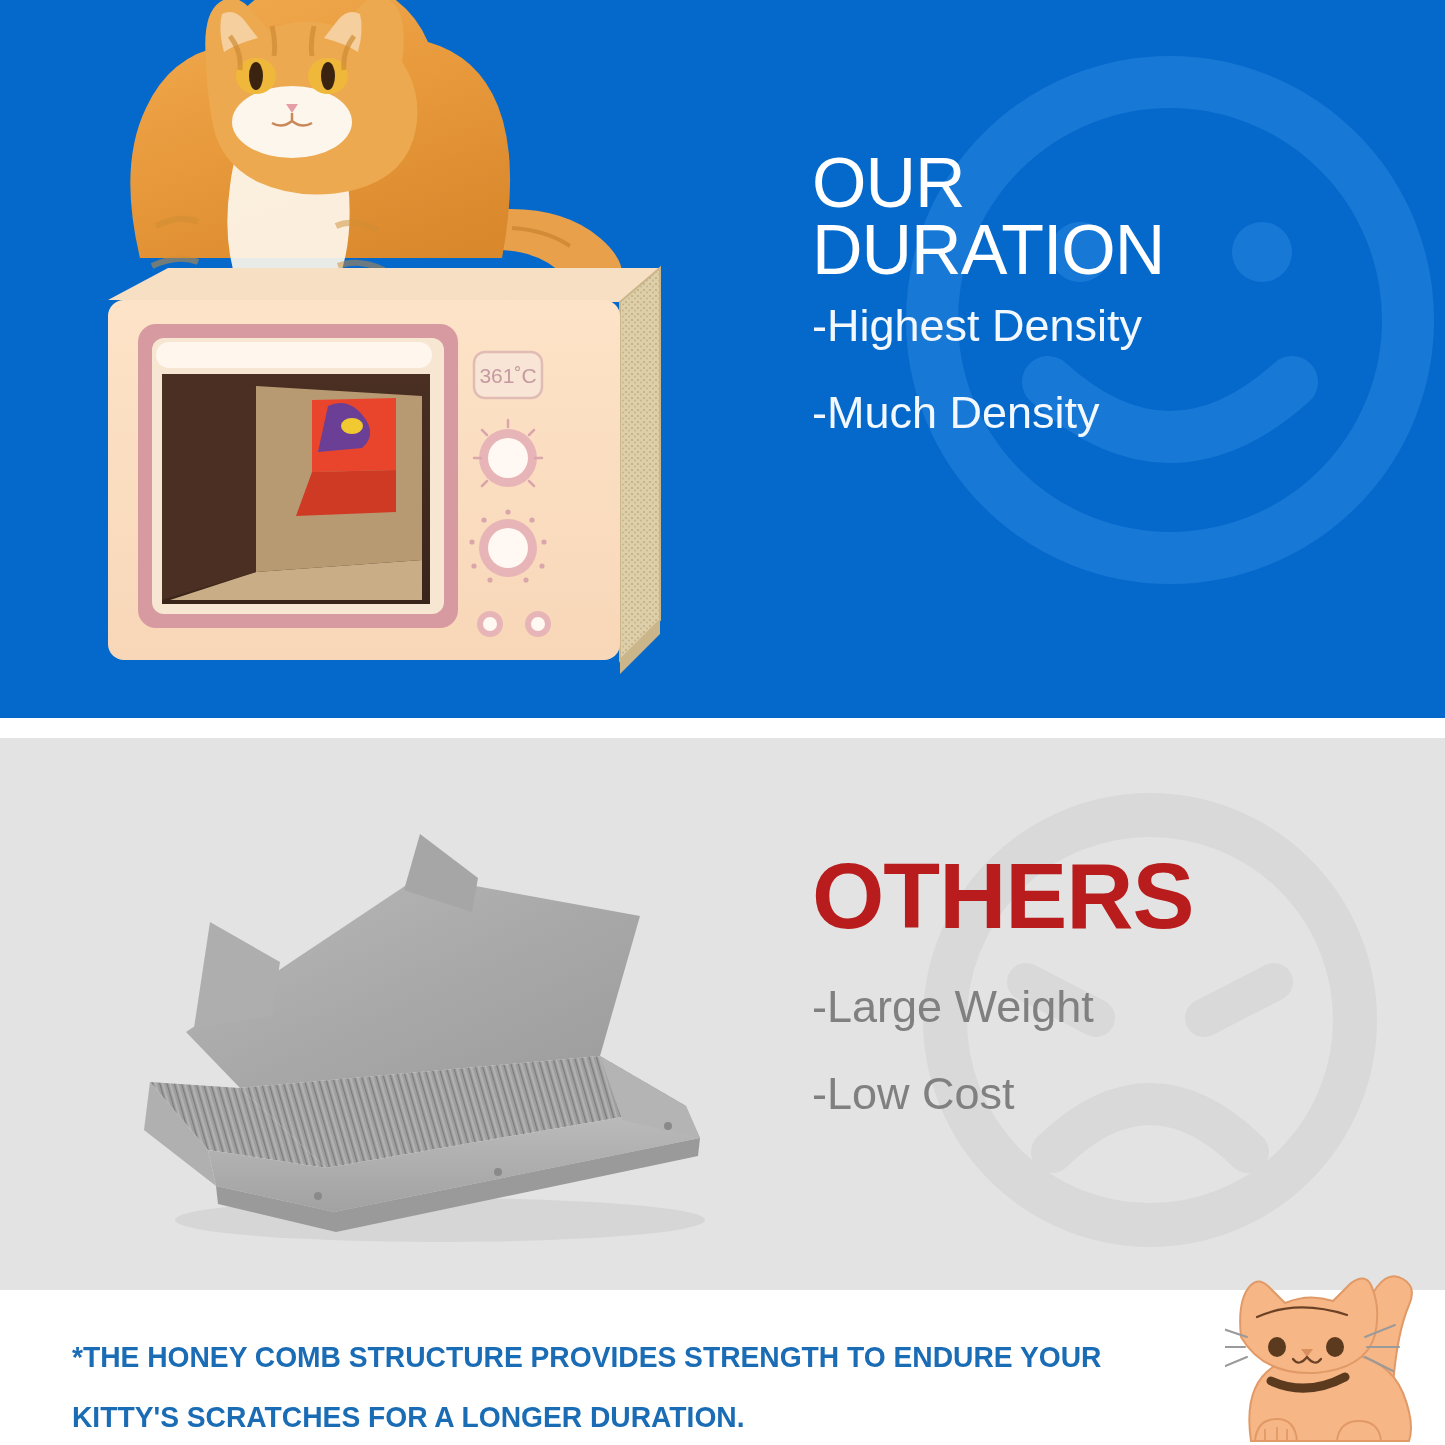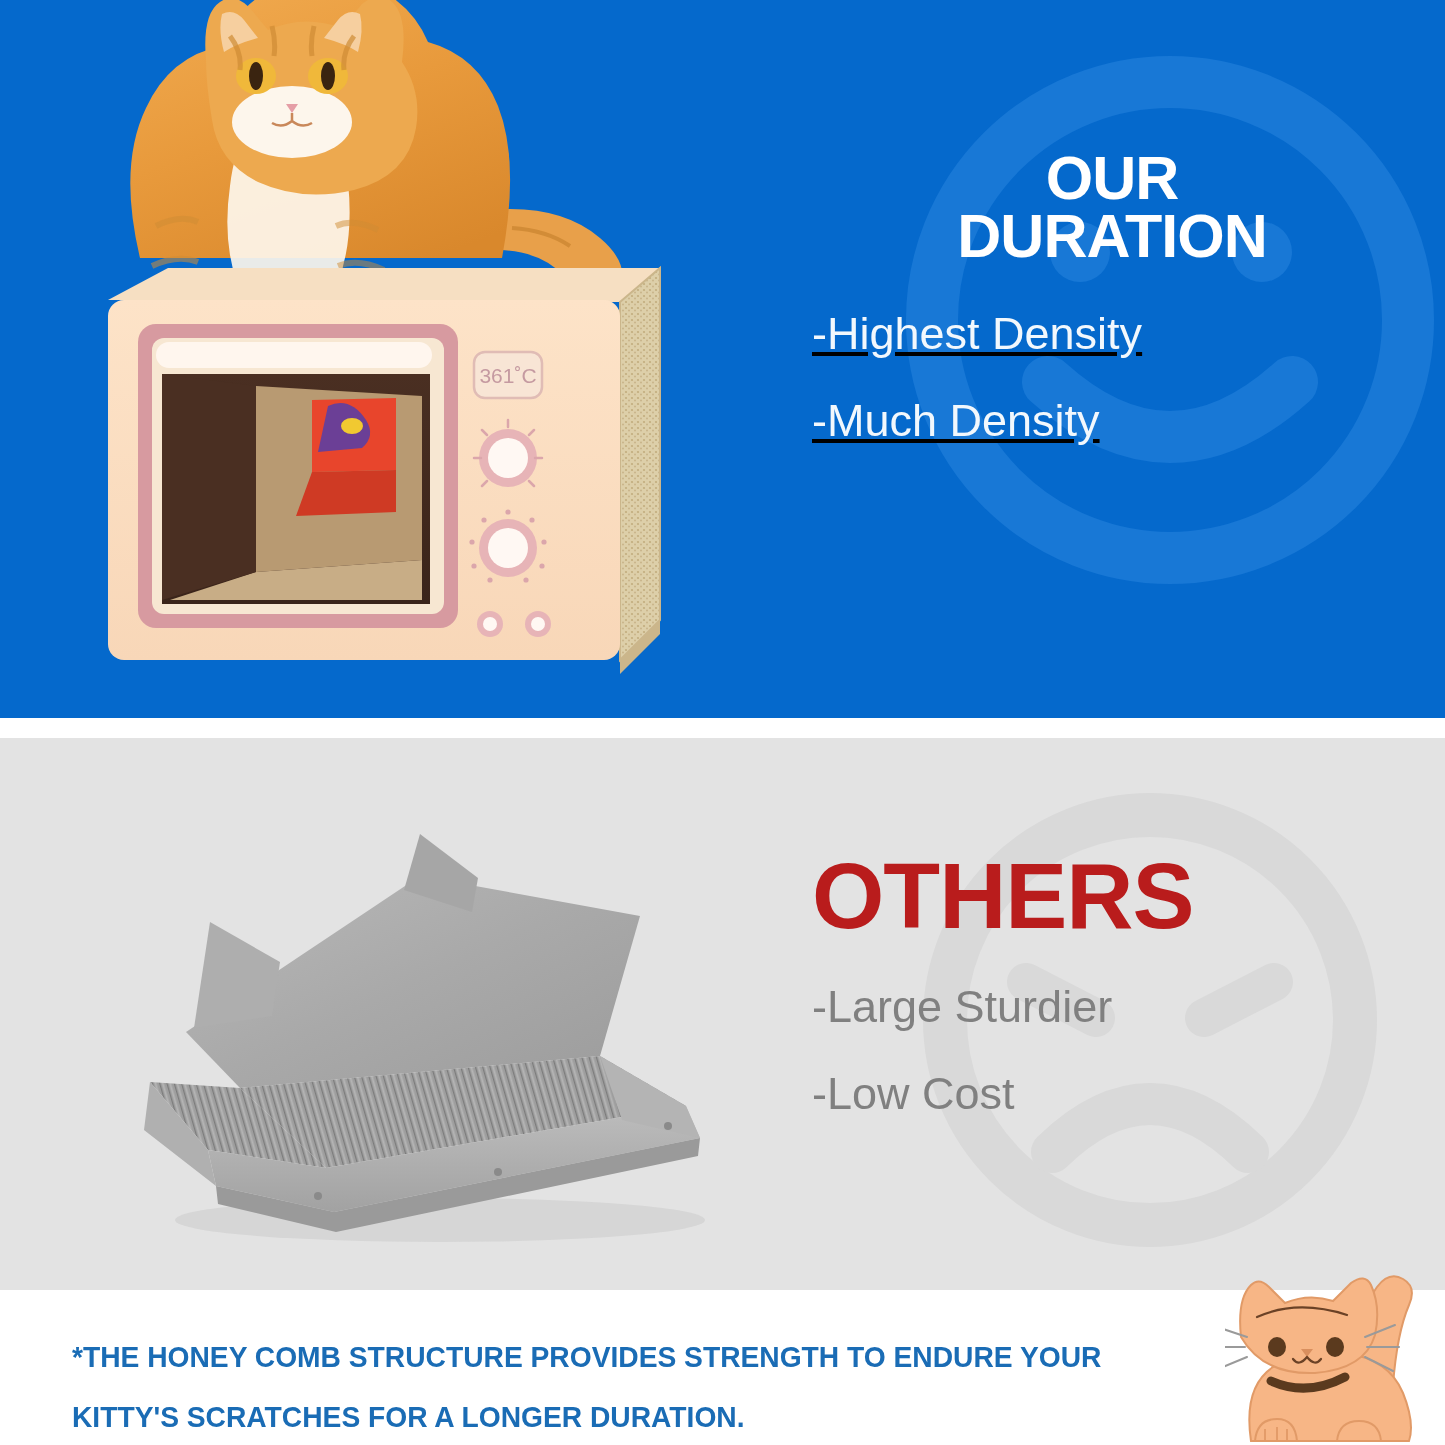--- a/index.html
+++ b/index.html
@@ -30,24 +30,24 @@
     position:absolute; left:60px; top:0px; width:700px; height:718px;
   }
   .others-photo{
     position:absolute; left:120px; top:820px; width:620px; height:430px;
   }
 
   .txt-col-product{
     position:absolute; left:812px; top:150px; width:600px;
   }
   .heading-product{
-    font-size:61px; font-weight:bold; color:#ffffff;
-    line-height:0.95; letter-spacing:-1px;text-align:center;
-  }
-  .bullets-product{ margin-top:45px;text-decoration:underline; }
+    font-size:70px; font-weight:normal; color:#ffffff;
+    line-height:0.95; letter-spacing:-1px;
+  }
+  .bullets-product{ margin-top:20px; }
   .bullet-product{
     font-size:45px; color:#f2f8fd; line-height:1.0;
     margin-bottom:42px; white-space:nowrap;
   }
 
   
   .panel-others{
     position:absolute; left:0; top:738px; width:1445px; height:552px;
     background:#e3e3e3; overflow:hidden;
   }
@@ -271,21 +271,21 @@
   <path d="M96 366 L214 392 L580 318 L578 336 L216 412 L98 384 Z" fill="#9a9a9a"></path>
 
   <circle cx="198" cy="376" r="4" fill="#8a8a8a"></circle>
   <circle cx="378" cy="352" r="4" fill="#8a8a8a"></circle>
   <circle cx="548" cy="306" r="4" fill="#8a8a8a"></circle>
 </svg>
 
 <div class="txt-col-others">
   <div class="heading-others">OTHERS</div>
   <div class="bullets-others">
-    <div class="bullet-others">-Large Sturdier</div>
+    <div class="bullet-others">-Large Weight</div>
     <div class="bullet-others">-Low Cost</div>
   </div>
 </div>
 
 <div class="panel-footer"></div>
 
 <div class="footer-text">*THE HONEY COMB STRUCTURE PROVIDES STRENGTH TO ENDURE YOUR KITTY'S SCRATCHES FOR A LONGER DURATION.</div>
 
 <svg class="footer-cat" viewBox="0 0 210 190">
 

